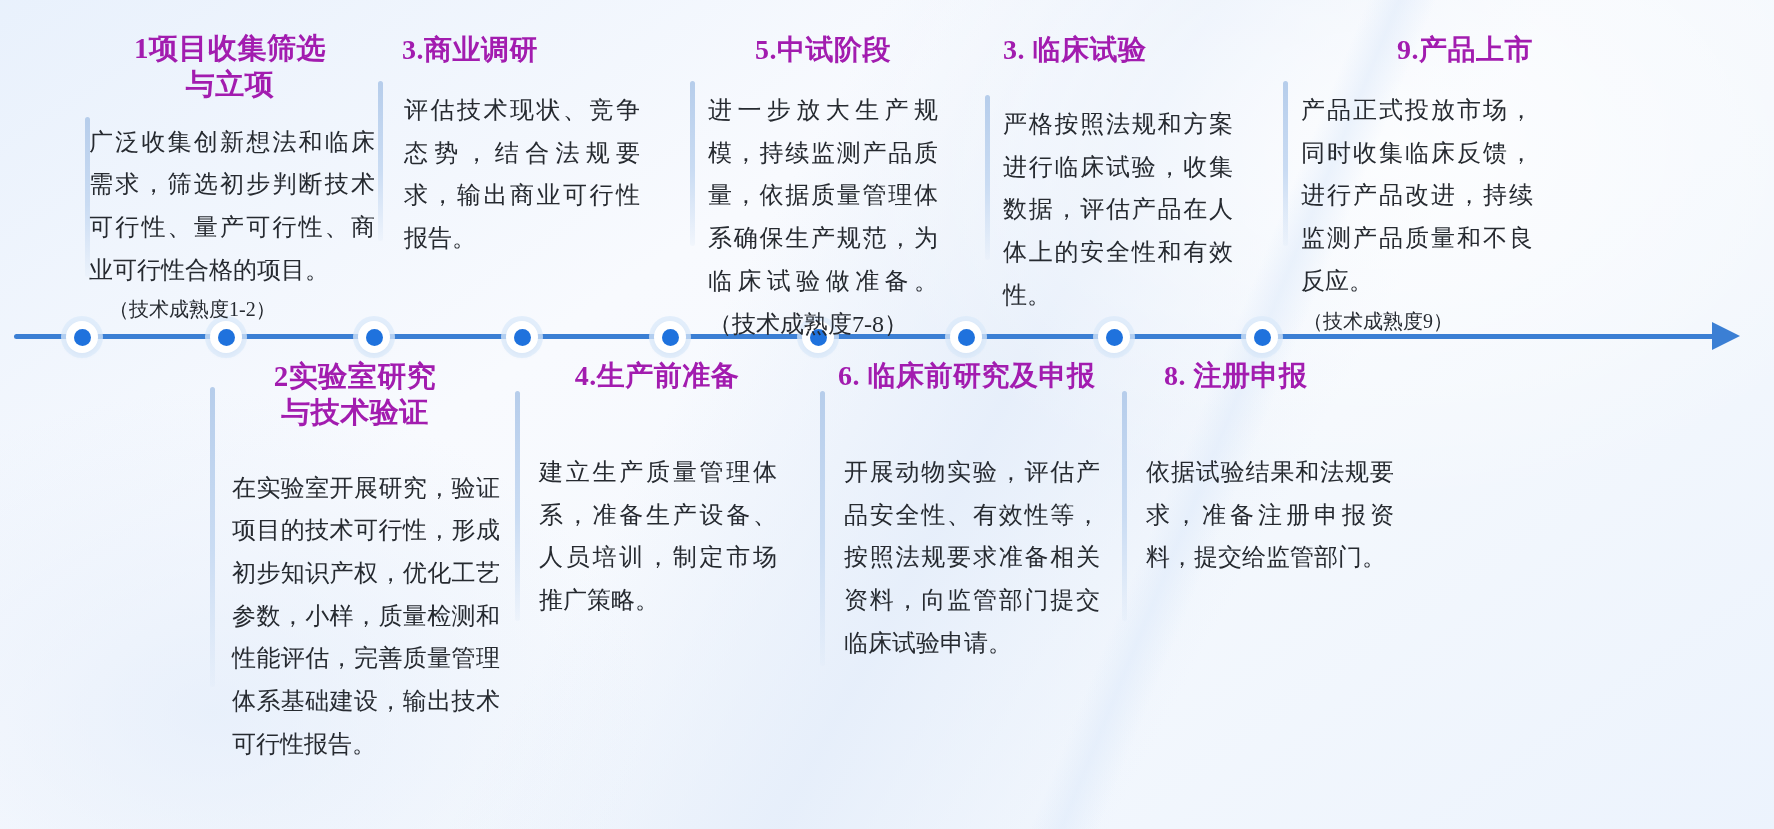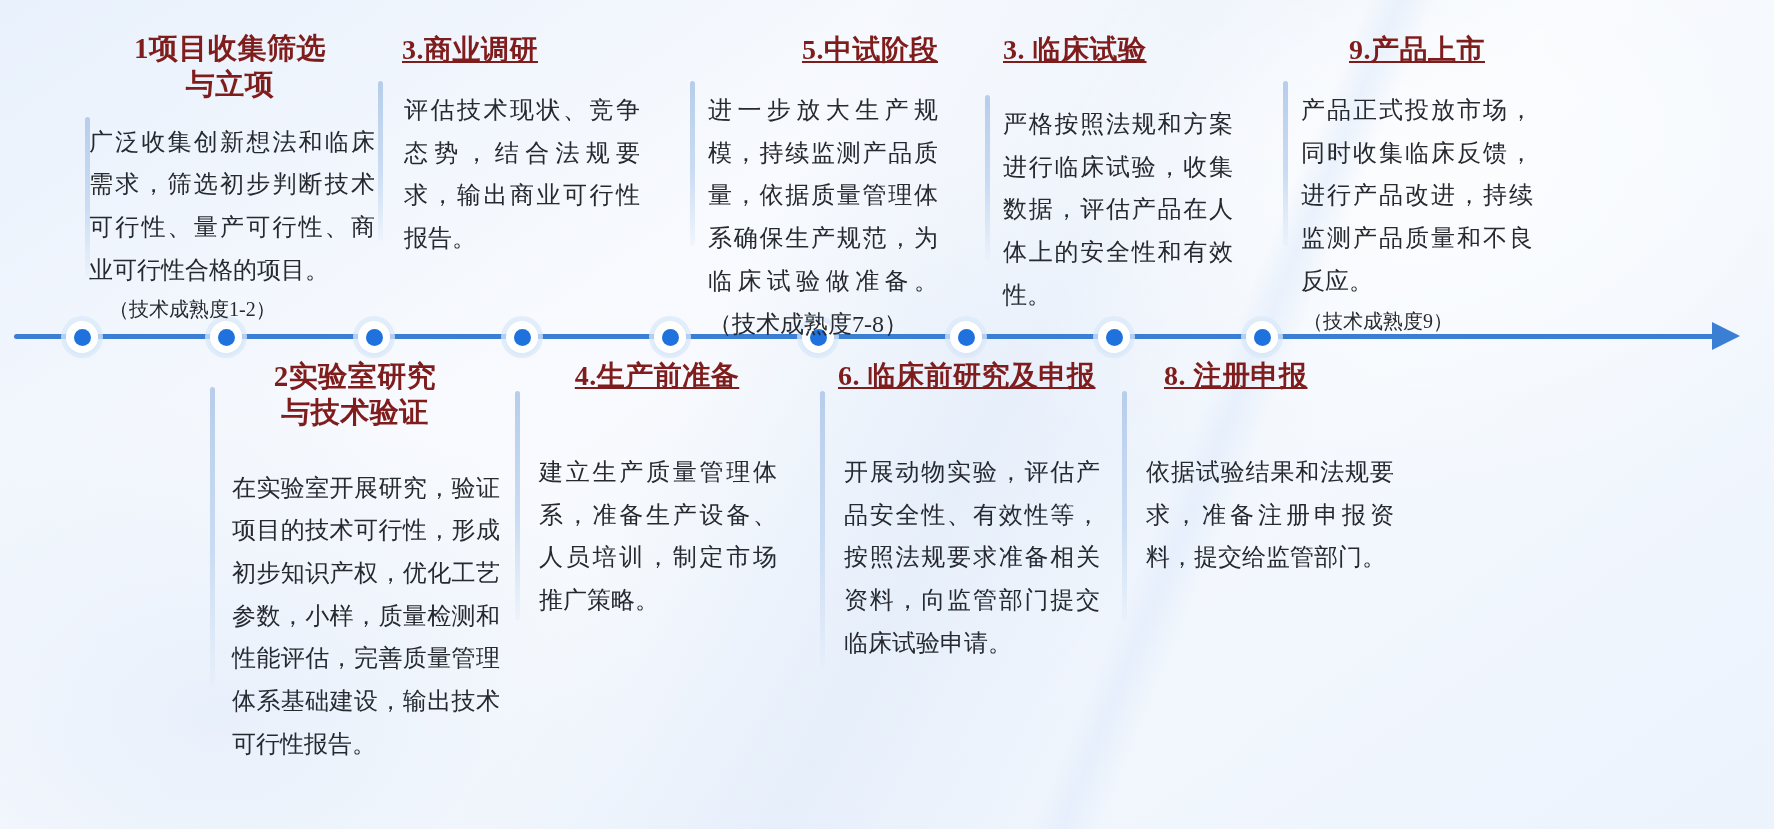--- a/index.html
+++ b/index.html
@@ -42,35 +42,35 @@
     position:absolute;top:-9px;width:32px;height:32px;margin-left:-16px;
     border-radius:50%;background:#ffffff;
     box-shadow:0 0 0 5px rgba(219,233,250,.75), 0 2px 5px rgba(80,120,180,.22);
     display:flex;align-items:center;justify-content:center;
   }
   .node i{display:block;width:17px;height:17px;border-radius:50%;background:#1f72dd;}
 
   
   .stage{position:absolute;}
   .stage .title{
-    color:#7f1d1d;font-weight:bold;letter-spacing:.5px;
+    color:#a21caf;font-weight:bold;letter-spacing:.5px;
     text-align:center;line-height:1.25;
   }
   .stage .body{
     position:relative;color:#262a30;
     line-height:1.78;text-align:justify;
   }
   .stage .bar{
     position:absolute;left:0;width:5px;border-radius:3px;
     background:linear-gradient(180deg,#b6cdeb 0%,#cadcf3 55%,rgba(222,233,247,.25) 100%);
   }
   .stage .note{color:#262a30;line-height:1.6;}
 
   .t-lg{font-size:29px;}
-  .t-md{font-size:28px;text-decoration:underline;}
+  .t-md{font-size:28px;}
   .b-txt{font-size:24px;}
   .n-txt{font-size:20px;}
 </style>
 </head>
 <body>
 
 <div class="bg"></div>
 <div class="bg2"></div>
 <div class="diag"></div>
 
@@ -120,37 +120,37 @@
 
 <div class="stage" style="left:390px;top:32px;width:250px">
   <div class="title t-md" style="text-align:left;padding-left:12px">3.商业调研</div>
   <div class="body b-txt" style="margin-top:22px;padding-left:14px;min-height:110px">
     <span class="bar" style="top:-8px;height:160px;left:-12px"></span>
     <span>评估技术现状、竞争态势，结合法规要求，输出商业可行性报告。</span>
   </div>
 </div>
 
 <div class="stage" style="left:690px;top:32px;width:248px">
-  <div class="title t-md" style="text-align:right;padding-left:18px">5.中试阶段</div>
+  <div class="title t-md" style="text-align:center;padding-left:18px">5.中试阶段</div>
   <div class="body b-txt" style="margin-top:22px;padding-left:18px;min-height:150px">
     <span class="bar" style="top:-8px;height:165px;left:0"></span>
     <span>进一步放大生产规模，持续监测产品质量，依据质量管理体系确保生产规范，为临床试验做准备。（技术成熟度7-8）</span>
   </div>
 </div>
 
 <div class="stage" style="left:985px;top:32px;width:248px">
   <div class="title t-md" style="text-align:left;padding-left:18px">3. 临床试验</div>
   <div class="body b-txt" style="margin-top:36px;padding-left:18px;min-height:130px">
     <span class="bar" style="top:-8px;height:165px;left:0"></span>
     <span>严格按照法规和方案进行临床试验，收集数据，评估产品在人体上的安全性和有效性。</span>
   </div>
 </div>
 
 <div class="stage" style="left:1283px;top:32px;width:250px">
-  <div class="title t-md" style="text-align:center;padding-left:18px">9.产品上市</div>
+  <div class="title t-md" style="text-align:right;padding-left:18px">9.产品上市</div>
   <div class="body b-txt" style="margin-top:22px;padding-left:18px;min-height:130px">
     <span class="bar" style="top:-8px;height:165px;left:0"></span>
     <span>产品正式投放市场，同时收集临床反馈，进行产品改进，持续监测产品质量和不良反应。</span>
   </div>
   <div class="note n-txt" style="padding-left:20px;margin-top:2px">（技术成熟度9）</div>
 </div>
 
 <div class="stage" style="left:210px;top:358px;width:290px">
   <div class="title t-lg">
     <div>2实验室研究</div>

